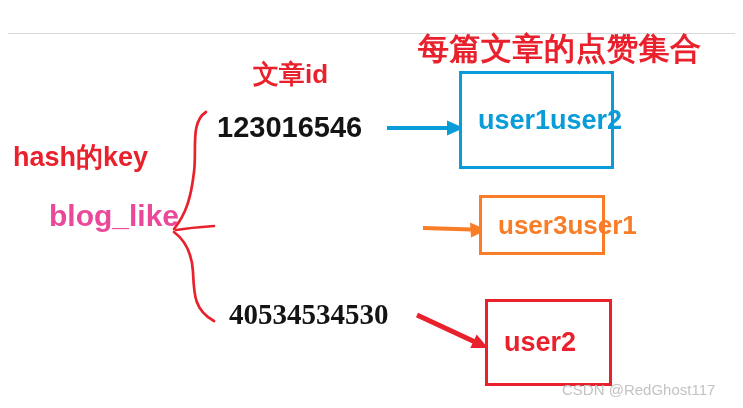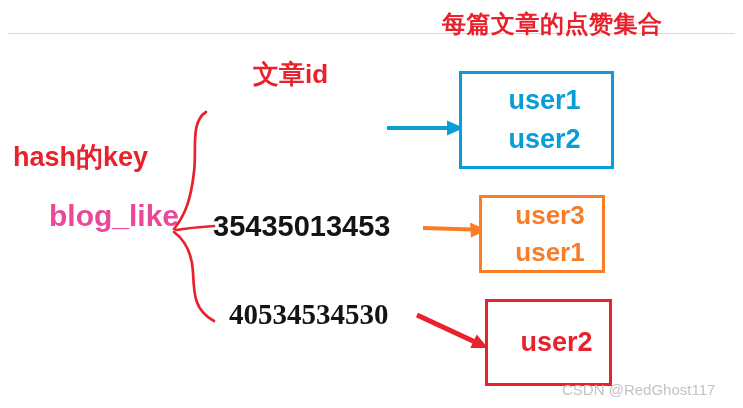--- a/index.html
+++ b/index.html
@@ -9,37 +9,37 @@
     background:#ffffff;
     overflow:hidden;
     font-family:"Liberation Sans","DejaVu Sans",sans-serif;
   }
   .abs{position:absolute;white-space:nowrap;}
   .divider{
     position:absolute;left:8px;top:33px;width:727px;height:0;
     border-top:1px solid #d9d9d9;
   }
   .red-label{color:#e9212d;font-weight:bold;}
-  .title{left:418px;top:8px;font-size:24px;letter-spacing:0.5px;margin-left:24px;}
+  .title{left:418px;top:28px;font-size:31px;letter-spacing:0.5px;}
   .article-id-label{left:253px;top:57px;font-size:26px;}
   .hash-key-label{left:13px;top:139px;font-size:27px;}
   .key-name{left:33px;top:199px;font-size:30px;font-weight:bold;color:#ec4899;margin-left:16px;}
   .article-id{font-size:29px;font-weight:bold;color:#141414;letter-spacing:0px;}
   #id-1{left:217px;top:111px;}
   #id-2{left:213px;top:210px;}
   #id-3{left:229px;top:298px;font-family:Liberation Serif, serif;}
   svg.overlay{position:absolute;left:0;top:0;pointer-events:none;}
   .likes-box{
     position:absolute;
-    display:flex;flex-direction:column;align-items:center;justify-content:center;
+    display:flex;flex-direction:row;align-items:center;justify-content:flex-start;
     background:#ffffff;box-sizing:border-box;
     font-weight:bold;font-size:27px;line-height:39px;padding-left:16px;
   }
   #box-1{left:459px;top:71px;width:155px;height:98px;border:3px solid #089cd8;color:#089cd8;}
-  #box-2{left:479px;top:195px;width:126px;height:78px;border:3px solid #f97d27;color:#f97d27;font-size:26px;line-height:37px;}
+  #box-2{left:479px;top:195px;width:126px;height:60px;border:3px solid #f97d27;color:#f97d27;font-size:26px;line-height:37px;}
   #box-3{left:485px;top:299px;width:127px;height:87px;border:3px solid #e9212d;color:#e9212d;line-height:39px;}
   .watermark{
     left:562px;top:381px;font-size:15px;color:#c3c3c3;
     font-family:"Liberation Sans","DejaVu Sans",sans-serif;
   }
 </style>
 </head>
 <body>
 
 <div id="stage">
@@ -64,21 +64,21 @@
     <g>
       <line x1="423" y1="228" x2="472" y2="229.5" stroke="#f97d27" stroke-width="4"></line>
       <polygon points="487,230 470,222.5 471,237.5" fill="#f97d27"></polygon>
     </g>
     <g>
       <line x1="417" y1="315" x2="474" y2="341.5" stroke="#e9212d" stroke-width="5"></line>
       <polygon points="488,348 470.3,348.1 476.7,334.5" fill="#e9212d"></polygon>
     </g>
   </svg>
 
-  <div id="id-2" class="abs article-id">35435013453</div>
+  <div id="id-1" class="abs article-id">123016546</div>
   <div id="id-3" class="abs article-id">40534534530</div>
 
   <div id="box-1" class="likes-box">
     <span>user1</span>
     <span>user2</span>
   </div>
   <div id="box-2" class="likes-box">
     <span>user3</span>
     <span>user1</span>
   </div>

